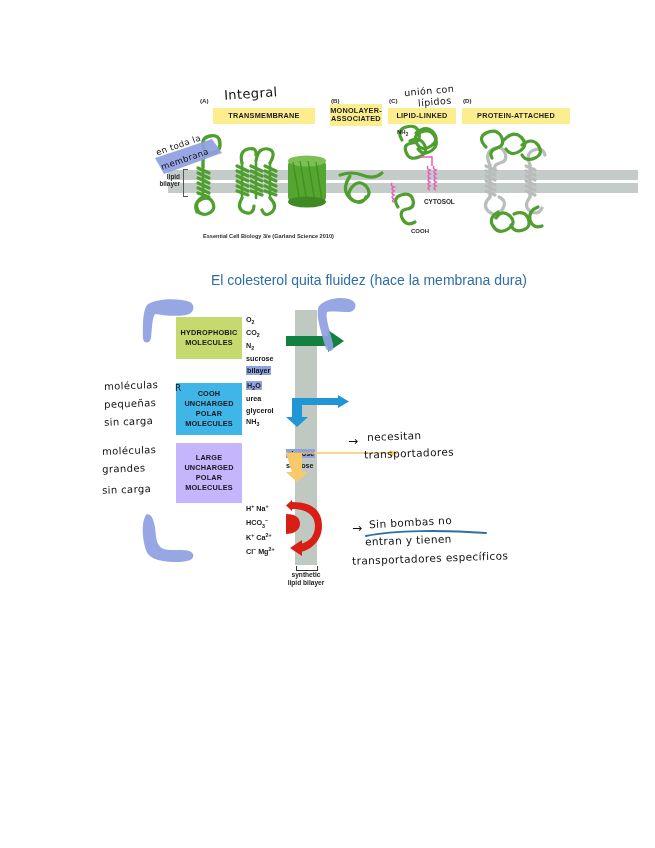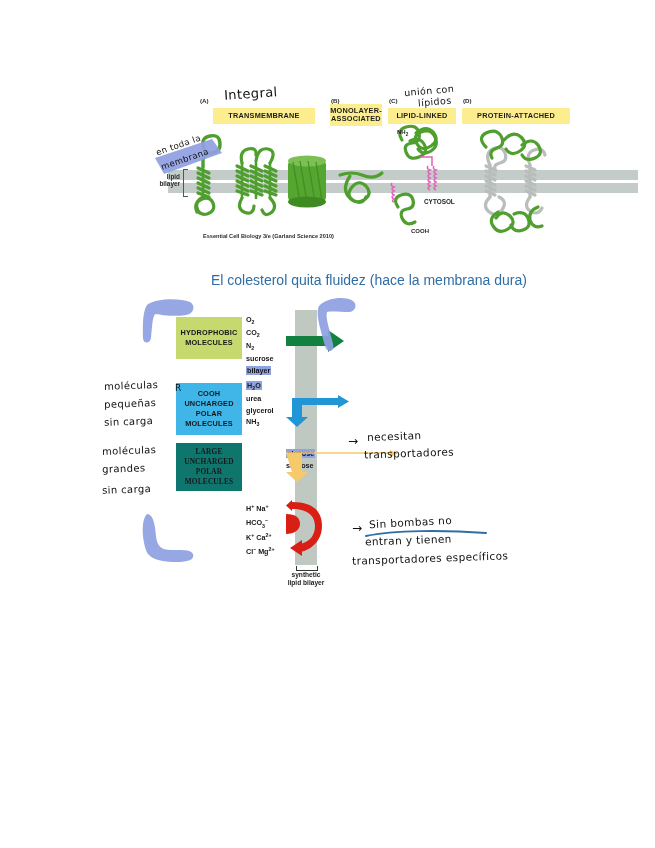--- a/index.html
+++ b/index.html
@@ -249,21 +249,21 @@
       <div>urea</div>
       <div>glycerol</div>
       <div>NH<sub>3</sub></div>
     </div>
 
     <svg class="abs" style="left:286px;top:105px;" width="66" height="34">
       <path d="M0,3 L52,3 L52,0 L63,6.5 L52,13 L52,10 L16,10
                L16,22 L22,22 L11,32 L0,22 L6,22 L6,3 Z" fill="#2196d6"></path>
     </svg>
 
-    <div class="cat-box" style="left:176px;top:153px;width:66px;height:48px;background:#0f766e;flex-direction:column;font-family:Liberation Serif, serif;">
+    <div class="cat-box" style="left:176px;top:153px;width:66px;height:60px;background:#c4b5fd;flex-direction:column;">
       <span>LARGE</span>
       <span>UNCHARGED</span>
       <span>POLAR</span>
       <span>MOLECULES</span>
     </div>
     <div class="mol-list" style="left:246px;top:158px;margin-left:40px;">
       <div><span class="hl">glucose</span></div>
       <div>sucrose</div>
     </div>
 

